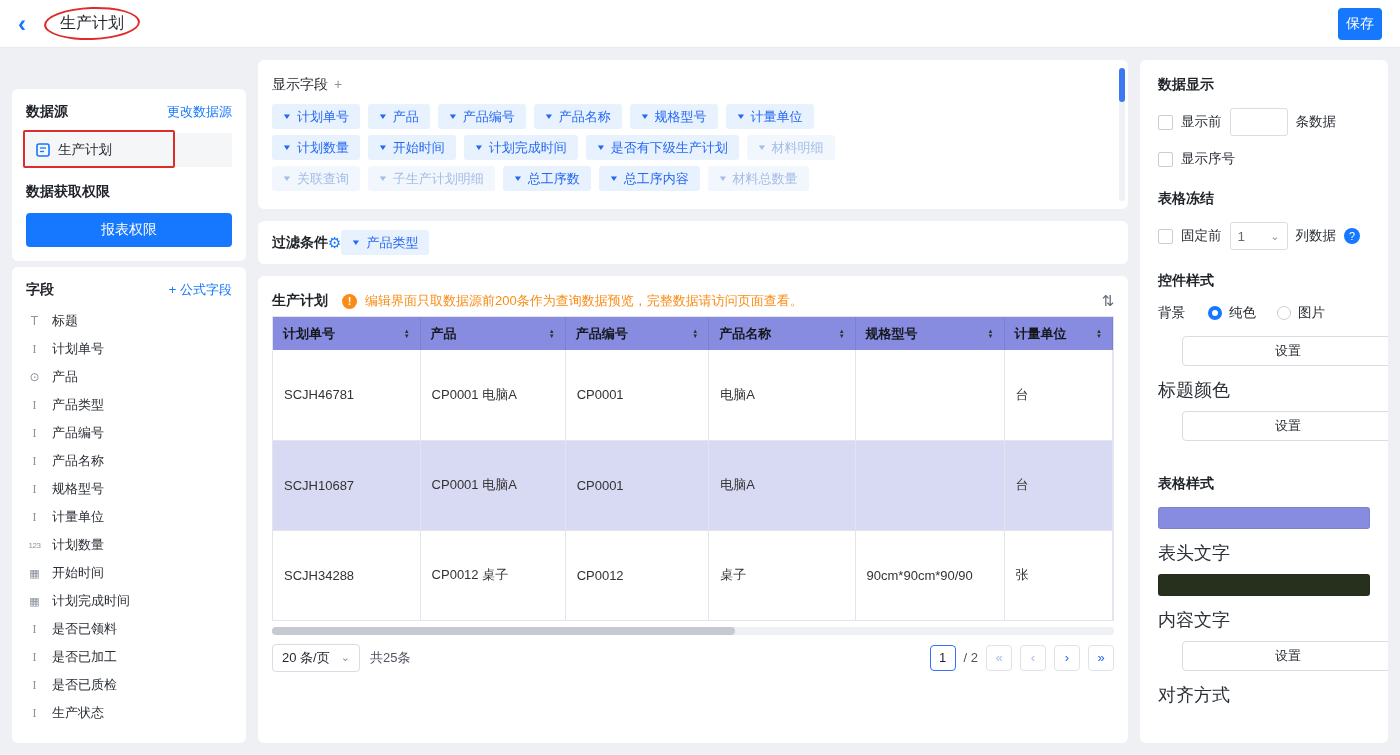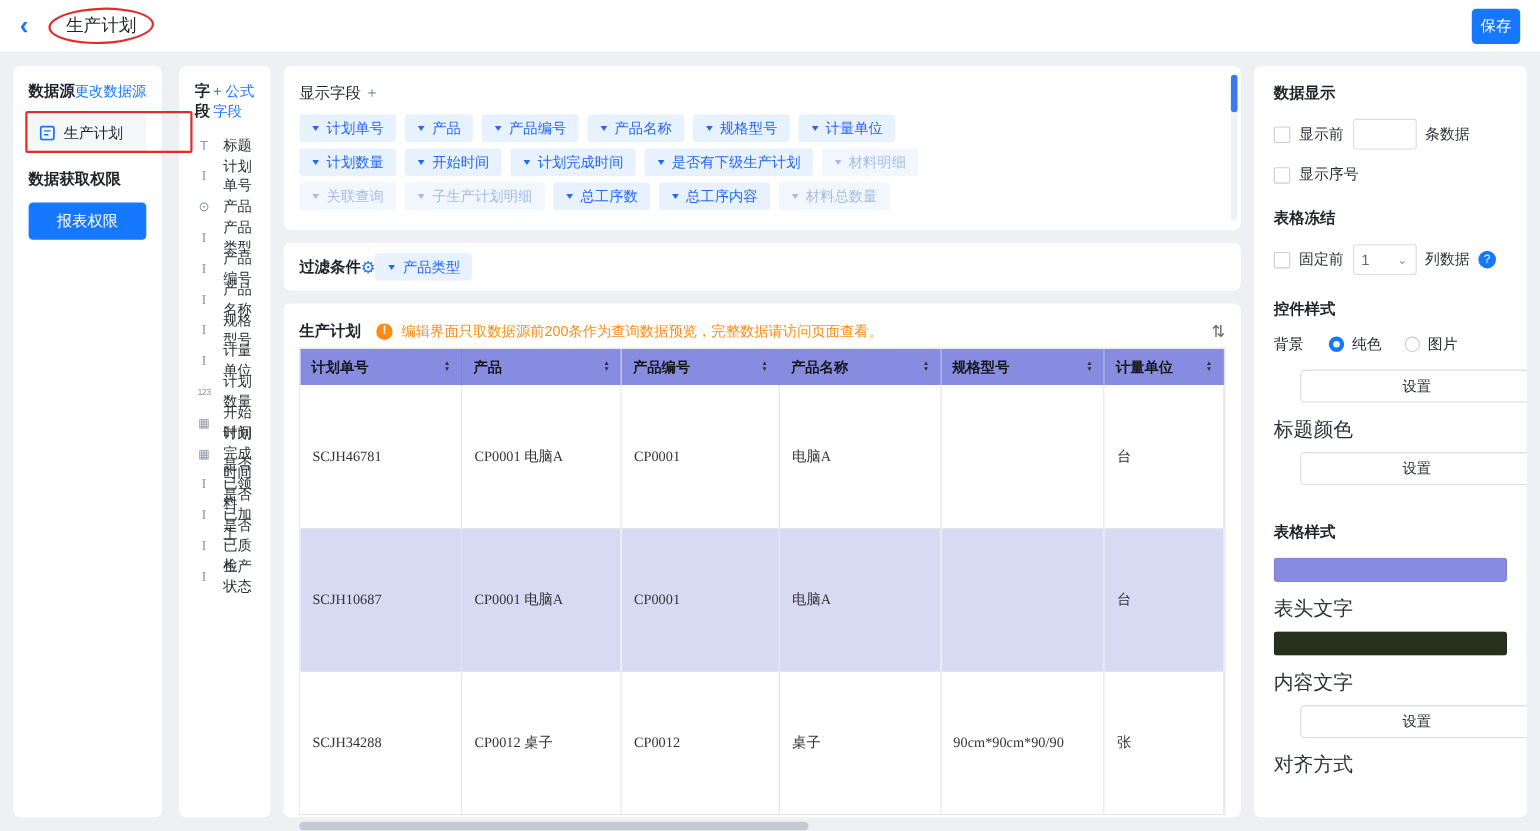--- a/index.html
+++ b/index.html
@@ -17,21 +17,21 @@
   .title-wrap{ position:relative; margin-left:18px; padding:6px 16px; }
   .title{ font-size:16px; color:#1f2329; }
   .red-ellipse{ position:absolute; left:0; top:0; width:100%; height:100%;
     border:2px solid var(--red); border-radius:50%; transform:rotate(-2deg); pointer-events:none; }
   .save{ margin-left:auto; background:var(--accent); color:#fff; border:none;
     border-radius:4px; height:32px; padding:0 8px; font-size:14px; cursor:pointer; }
 
   
   .main{ display:flex; gap:12px; padding:12px; height:707px; }
   .panel{ background:#fff; border-radius:6px; }
-  .col-left{ width:234px; flex:none; display:flex; flex-direction:row; gap:16px; }
+  .col-left{ width:234px; flex:none; display:flex; flex-direction:column; gap:6px;margin-top:29px; }
   .col-mid{ flex:1; min-width:0; display:flex; flex-direction:column; gap:12px; }
   .col-right{ width:248px; flex:none; }
 
   
   .ds-panel{ padding:14px; }
   .panel-head{ display:flex; align-items:center; justify-content:space-between; }
   .sec-title{ font-size:14px; font-weight:bold; color:#1f2329; }
   .blue-link{ color:var(--accent); font-size:13px; cursor:pointer; }
   .ds-item{ position:relative; margin-top:12px; height:34px; background:#f5f6f8;
     display:flex; align-items:center; gap:8px; padding:0 10px; font-size:13.5px; }
@@ -76,22 +76,22 @@
   .warn-ic{ width:15px; height:15px; border-radius:50%; background:var(--warning); color:#fff;
     font-size:11px; font-weight:bold; display:inline-flex; align-items:center; justify-content:center; flex:none; margin-left:6px;}
   .warn-txt{ color:var(--warning); font-size:13px; white-space:nowrap; overflow:hidden; }
   .sort-top{ margin-left:auto; color:#646a73; font-size:15px; cursor:pointer; }
   .tbl-wrap{ overflow:hidden; border:1px solid #e3e4ee; border-bottom:none; flex:none; }
   table.pv{ border-collapse:collapse; table-layout:fixed; }
   .pv-th{ background:var(--theme,#878ce0); color:#15181c; font-size:13px; font-weight:600;
     height:33px; text-align:left; padding:0 10px; border-right:1px solid #7c80d2; position:relative; cursor:pointer; white-space:nowrap;}
   .th-inner{ display:flex; align-items:center; justify-content:space-between; }
   .th-sort{ display:inline-flex; flex-direction:column; line-height:5px; font-size:6px; color:#2c2f33; }
-  .pv-td{ height:130px; padding:0 11px; font-size:13px; color:#333; background:#fff;
-    border-right:1px solid #e3e4ee; border-bottom:1px solid #e3e4ee; overflow:hidden; white-space:nowrap;font-family:Liberation Serif, serif; }
+  .pv-td{ height:90px; padding:0 11px; font-size:13px; color:#333; background:#fff;
+    border-right:1px solid #e3e4ee; border-bottom:1px solid #e3e4ee; overflow:hidden; white-space:nowrap; }
   tr.alt .pv-td{ background:#d8daf3; }
   .h-scroll{ margin-top:6px; height:8px; background:#eef0f3; border-radius:4px; position:relative; flex:none;}
   .h-thumb{ position:absolute; left:0; top:0; height:8px; width:55%; background:#c6c9d2; border-radius:4px; }
 
   .pager{ margin-top:9px; display:flex; align-items:center; gap:10px; flex:none; }
   .size-select{ height:28px; min-width:88px; border:1px solid #d9dce3; border-radius:4px;
     display:inline-flex; align-items:center; justify-content:space-between; gap:8px; padding:0 9px; cursor:pointer; }
   .sel-caret{ color:#8a919f; font-size:11px; }
   .total{ color:#4e5460; }
   .pager-right{ margin-left:auto; display:flex; align-items:center; gap:8px; }

